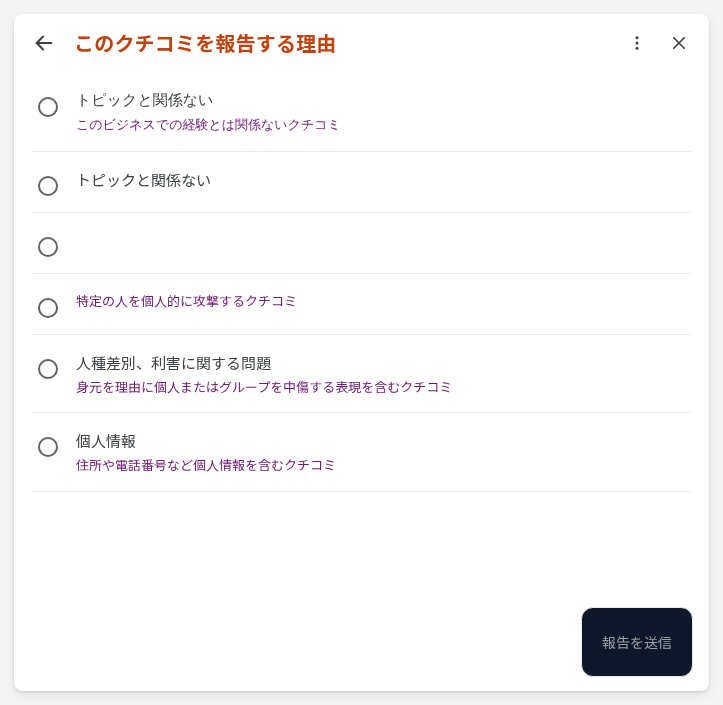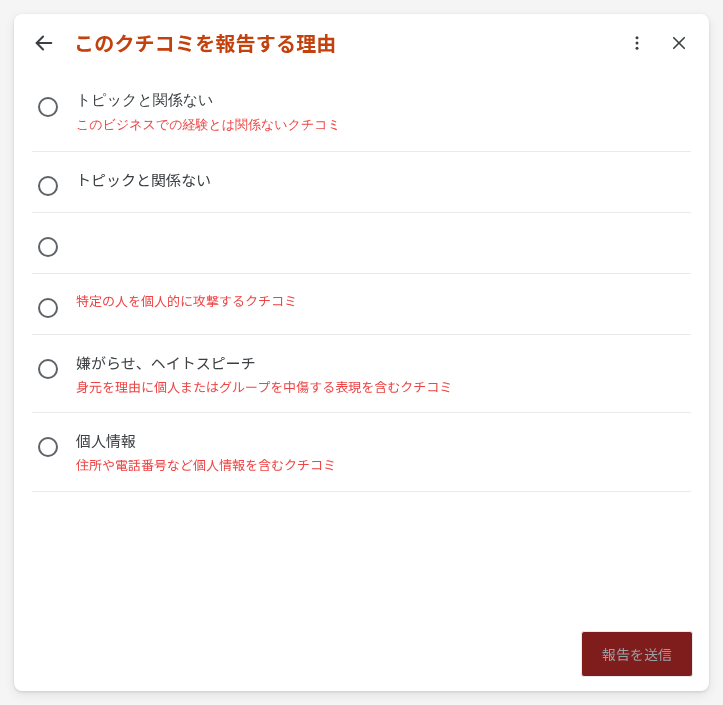--- a/index.html
+++ b/index.html
@@ -96,42 +96,42 @@
       padding-top: 1px;
     }
     .option-title {
       font-size: 15px;
       color: #3c4043;
       margin-bottom: 4px;
       line-height: 1.4;
     }
     .option-desc {
       font-size: 13px;
-      color: #ef4444;
+      color: #701a75;
       line-height: 1.5;
     }
     .footer-note {
       padding: 16px 4px 18px 4px;
       font-size: 13px;
       color: #3c4043;
       line-height: 1.6;
     }
     .action-bar {
       padding: 10px 16px 14px 0;
       display: flex;
       justify-content: flex-end;
       border-top: none;
     }
     .submit-btn {
-      padding: 12px 20px;
+      padding: 24px 20px;
       font-size: 14px;
       color: #9aa0a6;
-      background: #7f1d1d;
+      background: #0f172a;
       border: 1px solid #e8eaed;
-      border-radius: 3px;
+      border-radius: 12px;
       cursor: not-allowed;
       font-family: inherit;
     }
   </style>
 </head>
 <body>
 
 <div class="dialog">
 
   <div class="header">
@@ -184,21 +184,21 @@
     <div class="option-row">
       <div class="radio"></div>
       <div class="option-text">
         <div class="option-desc">特定の人を個人的に攻撃するクチコミ</div>
       </div>
     </div>
 
     <div class="option-row">
       <div class="radio"></div>
       <div class="option-text">
-        <div class="option-title">嫌がらせ、ヘイトスピーチ</div>
+        <div class="option-title">人種差別、利害に関する問題</div>
         <div class="option-desc">身元を理由に個人またはグループを中傷する表現を含むクチコミ</div>
       </div>
     </div>
 
     <div class="option-row">
       <div class="radio"></div>
       <div class="option-text">
         <div class="option-title">個人情報</div>
         <div class="option-desc">住所や電話番号など個人情報を含むクチコミ</div>
       </div>

